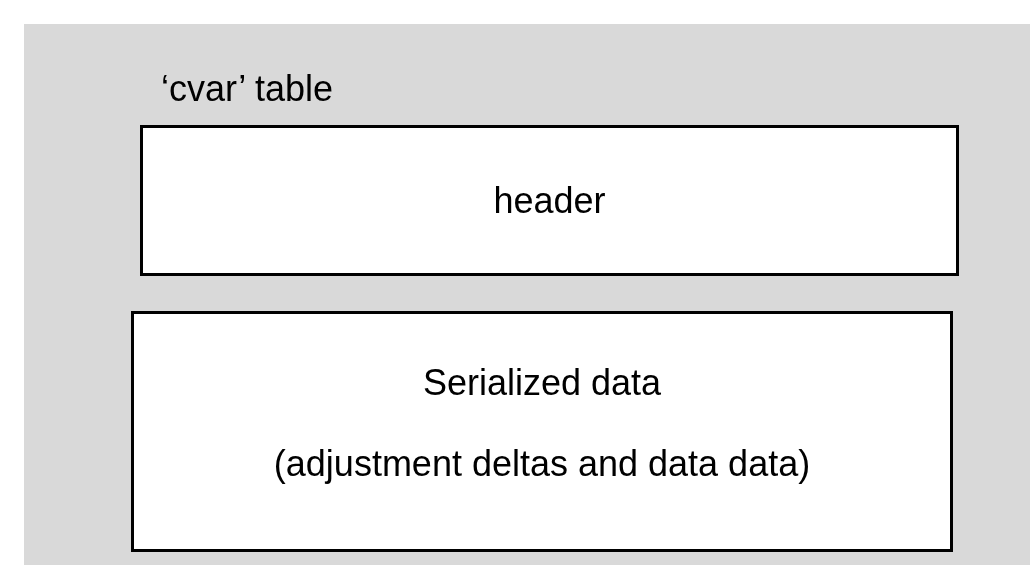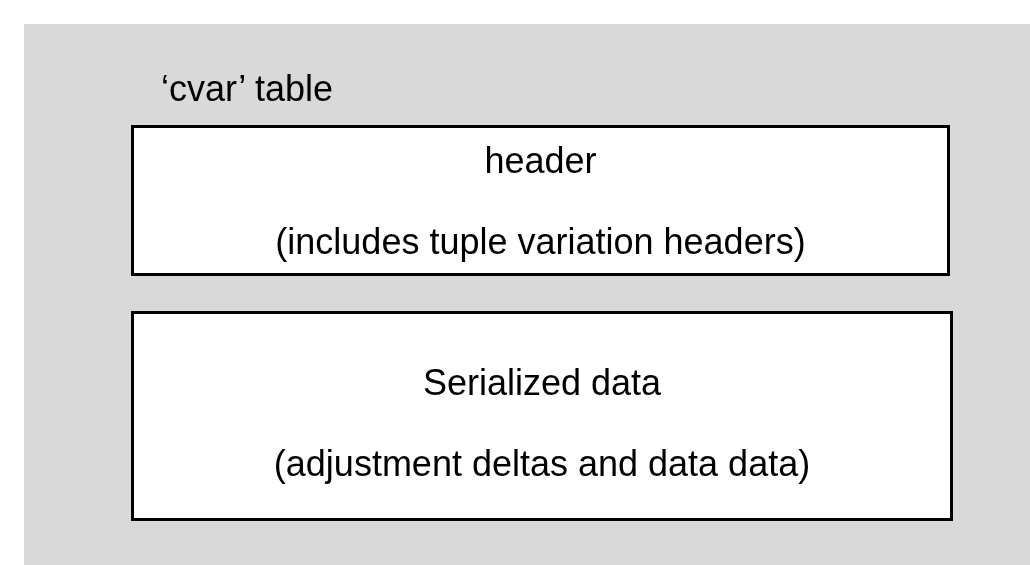--- a/index.html
+++ b/index.html
@@ -35,39 +35,39 @@
       text-align: center;
       font-size: 36px;
       line-height: 57px;
     }
     .box .line { white-space: nowrap; }
     .box-header {
       top: 101px;
       width: 819px;
       height: 151px;
       justify-content: center;
+      margin-left: 9px;
     }
     .box-serialized {
       top: 287px;
       width: 822px;
-      height: 210px;
+      height: 241px;
       justify-content: flex-start;
       padding-top: 28px;
     }
   </style>
 </head>
 <body>
 
 <div class="canvas">
 
   <div class="title">‘cvar’ table</div>
 
   <div class="box box-header">
     <div class="line">header</div>
-    <div class="line">(includes tuple variation headers)</div>
   </div>
 
   <div class="box box-serialized">
     <div class="line">Serialized data</div>
     <div class="line">(adjustment deltas and data data)</div>
   </div>
 
 </div>
 
 </body></html>

